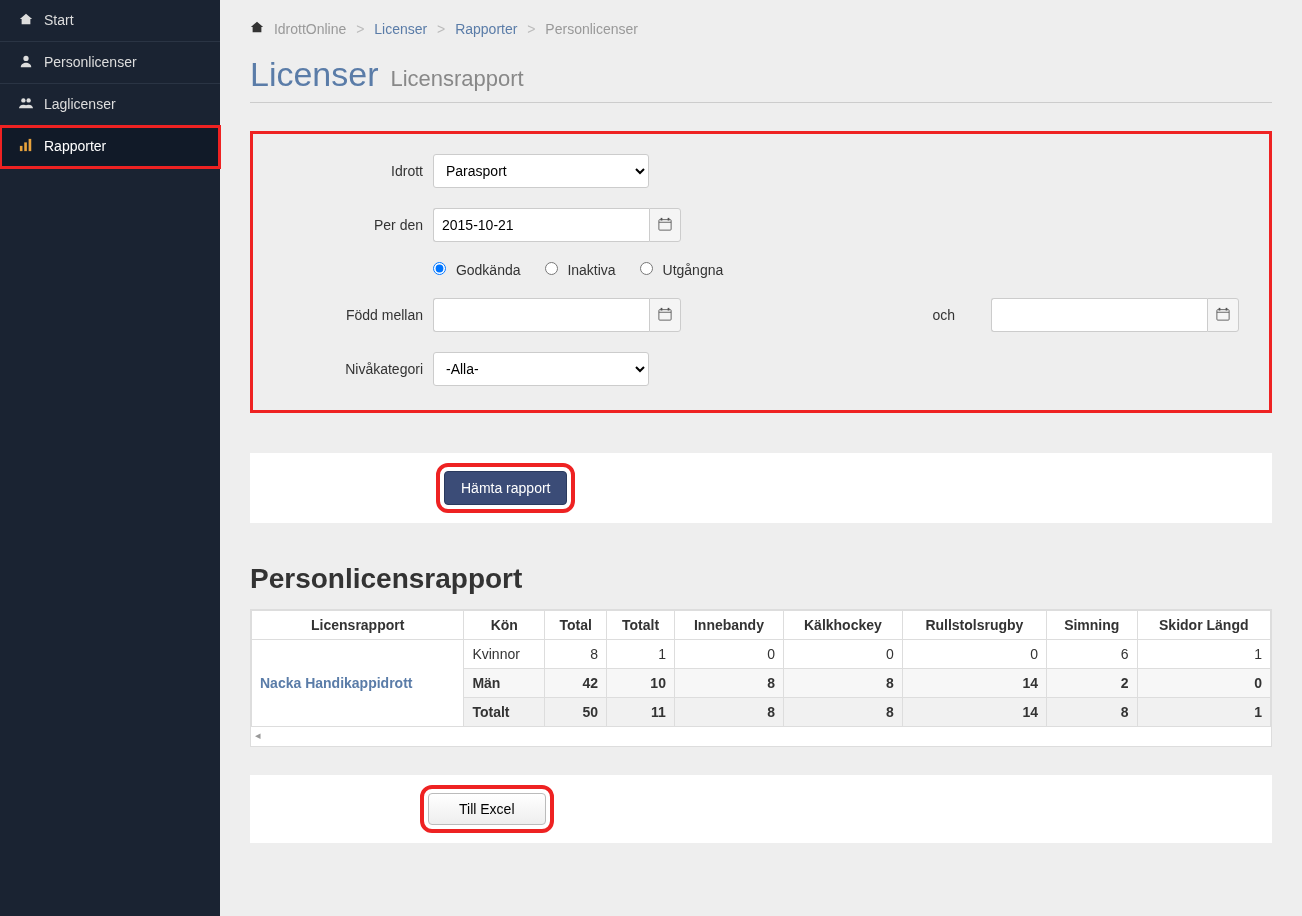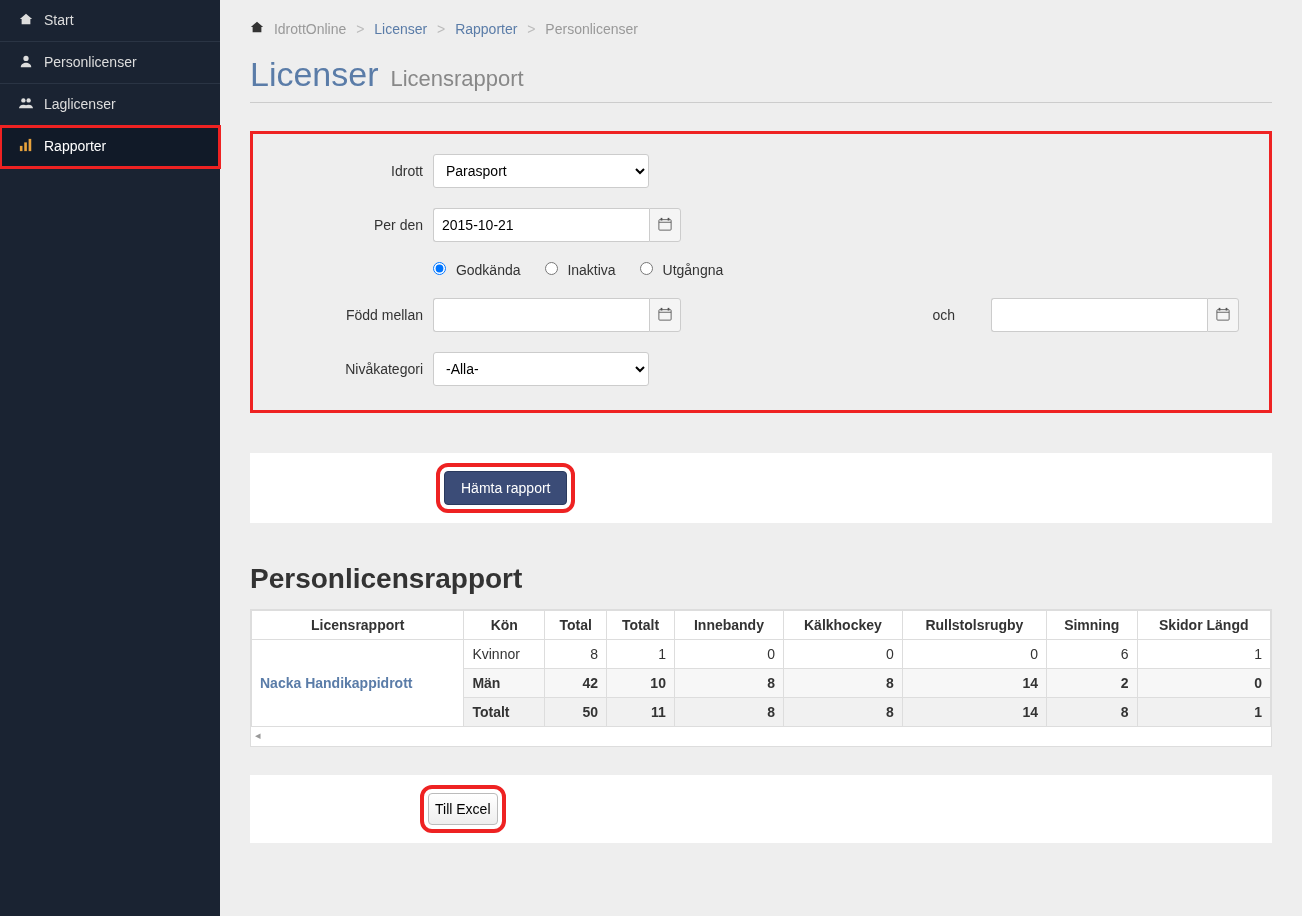--- a/index.html
+++ b/index.html
@@ -183,21 +183,21 @@
 }
 .excel-panel {
   background: #fff;
   padding: 18px 0;
   margin-top: 28px;
 }
 .btn-default {
   background: linear-gradient(#fff,#eee);
   border: 1px solid #bbb;
   border-radius: 4px;
-  padding: 7px 6px;
+  padding: 7px 30px;
   font-size: 14px;
   cursor: pointer;
   margin-left: 178px;
 }
 .icon-svg { width: 14px; height: 14px; }
 </style>
 </head>
 <body>
 
 <nav class="sidebar">

